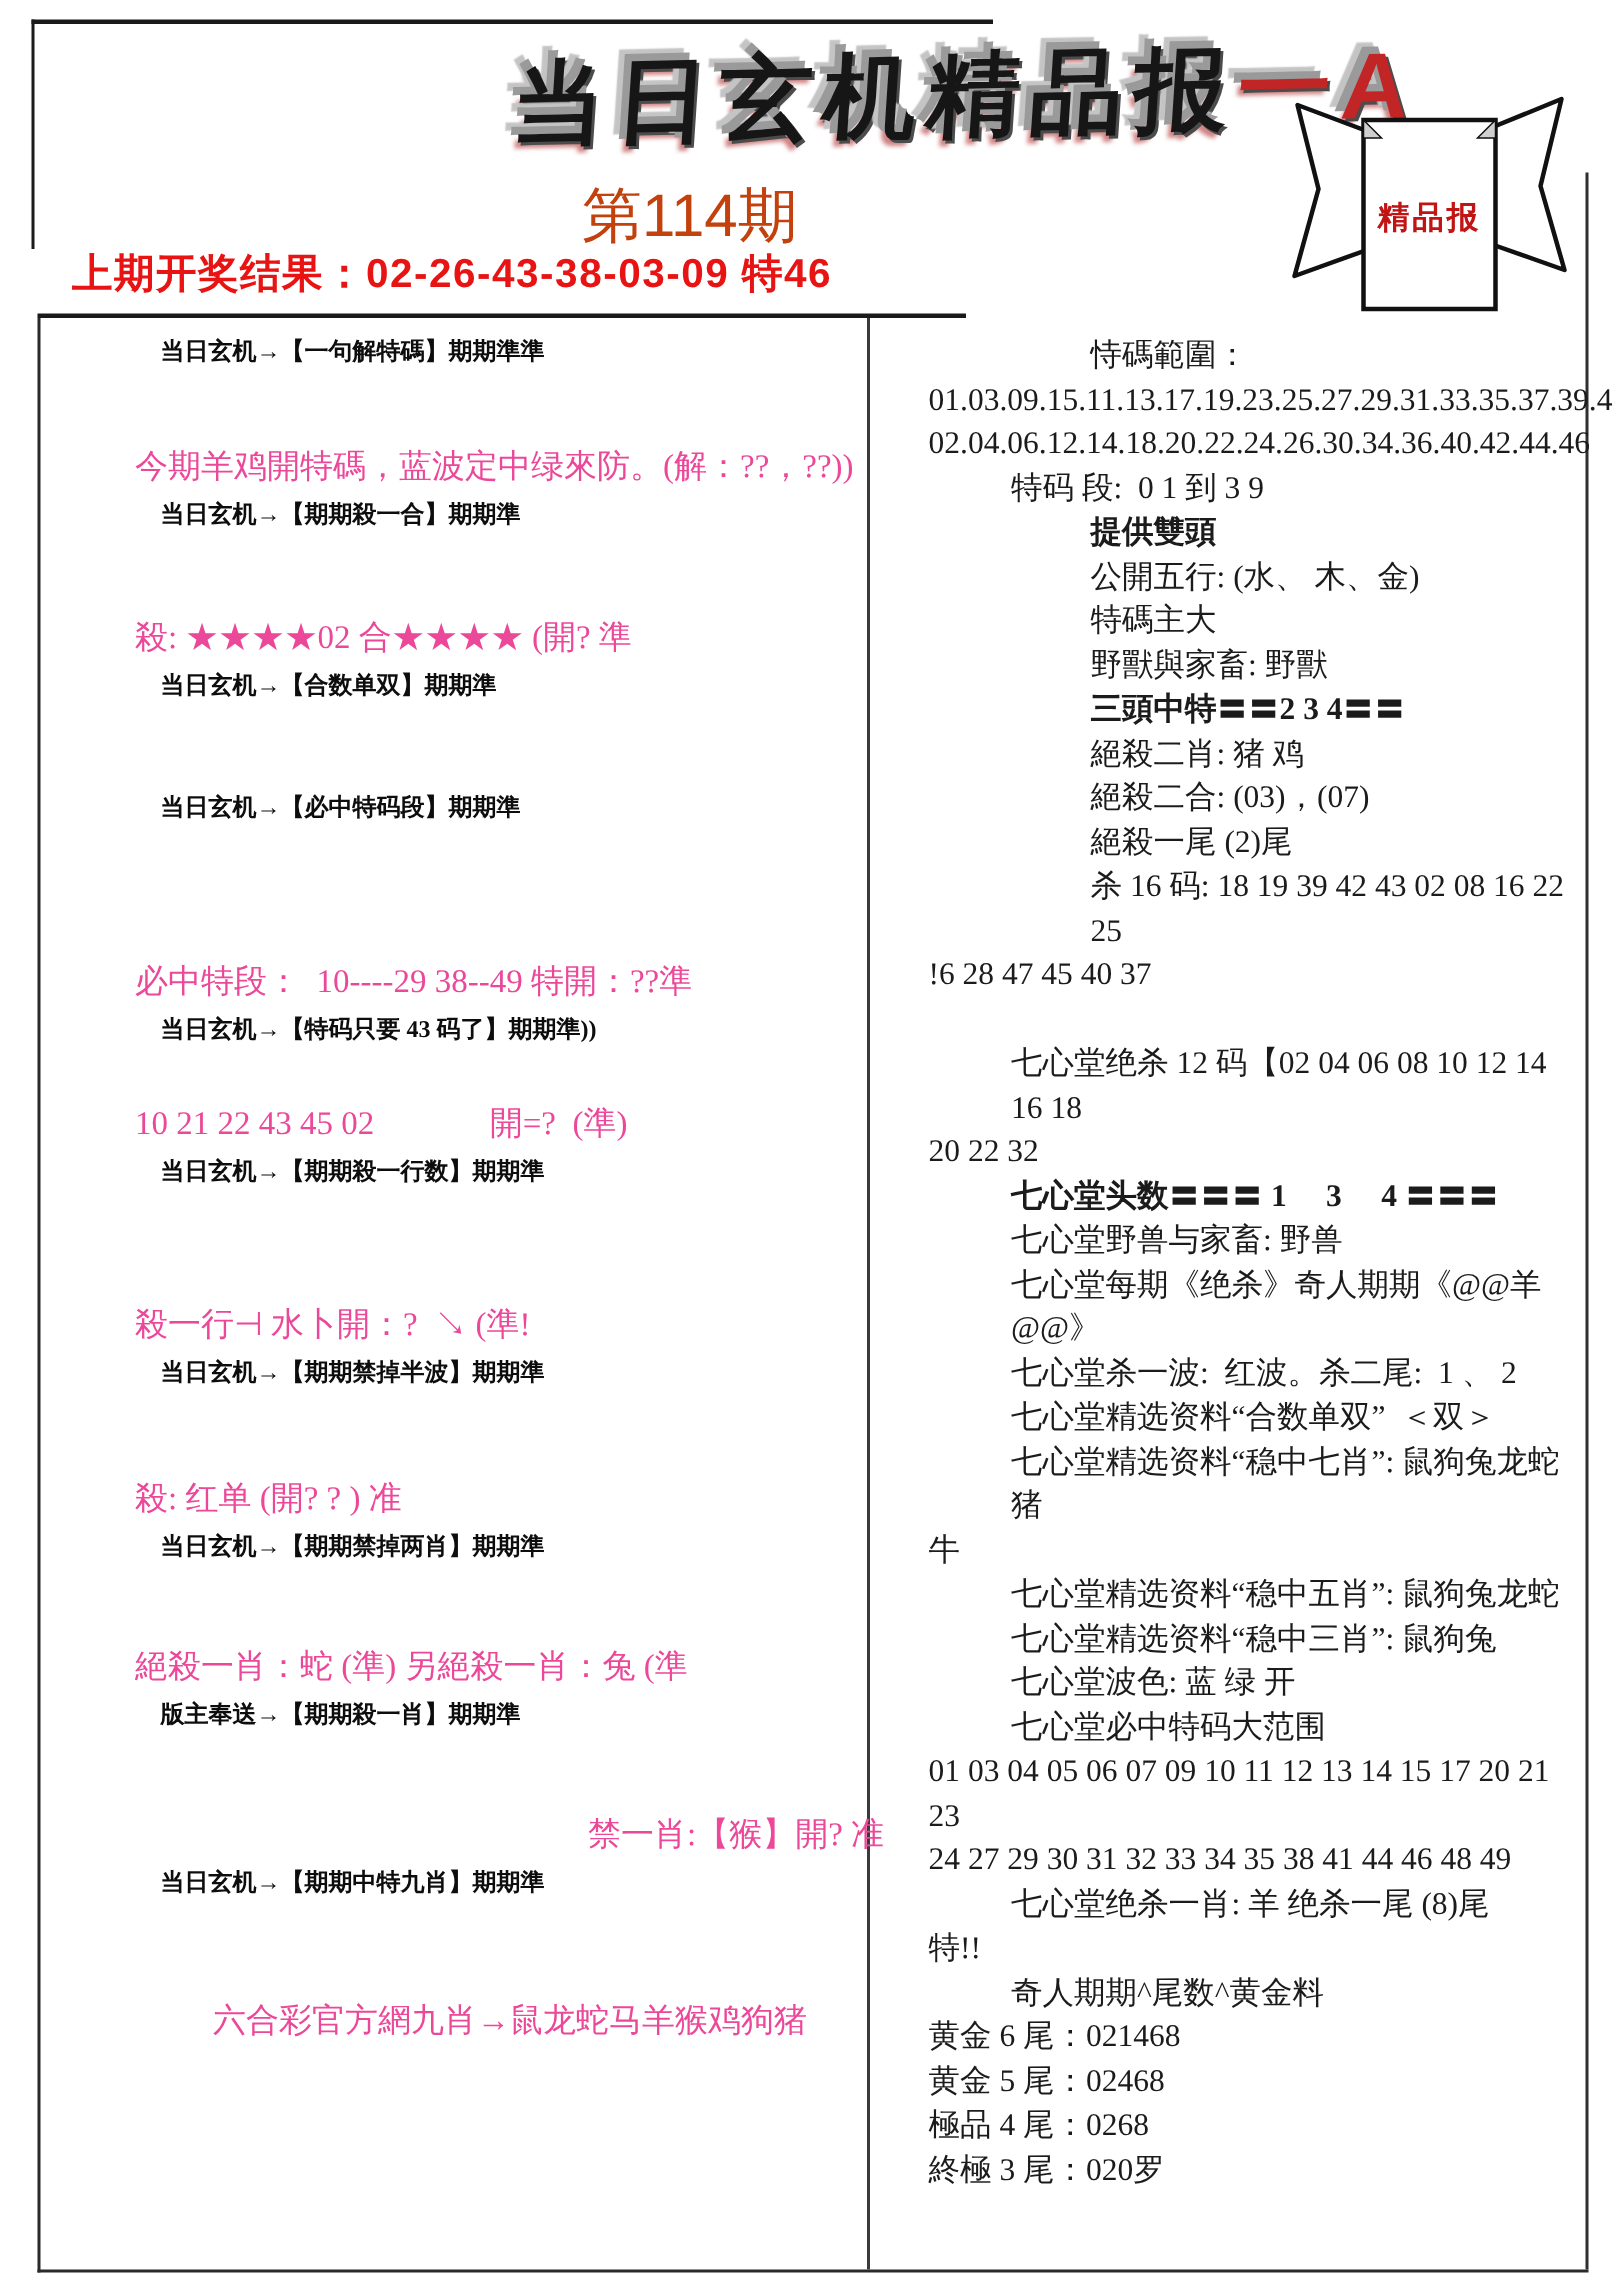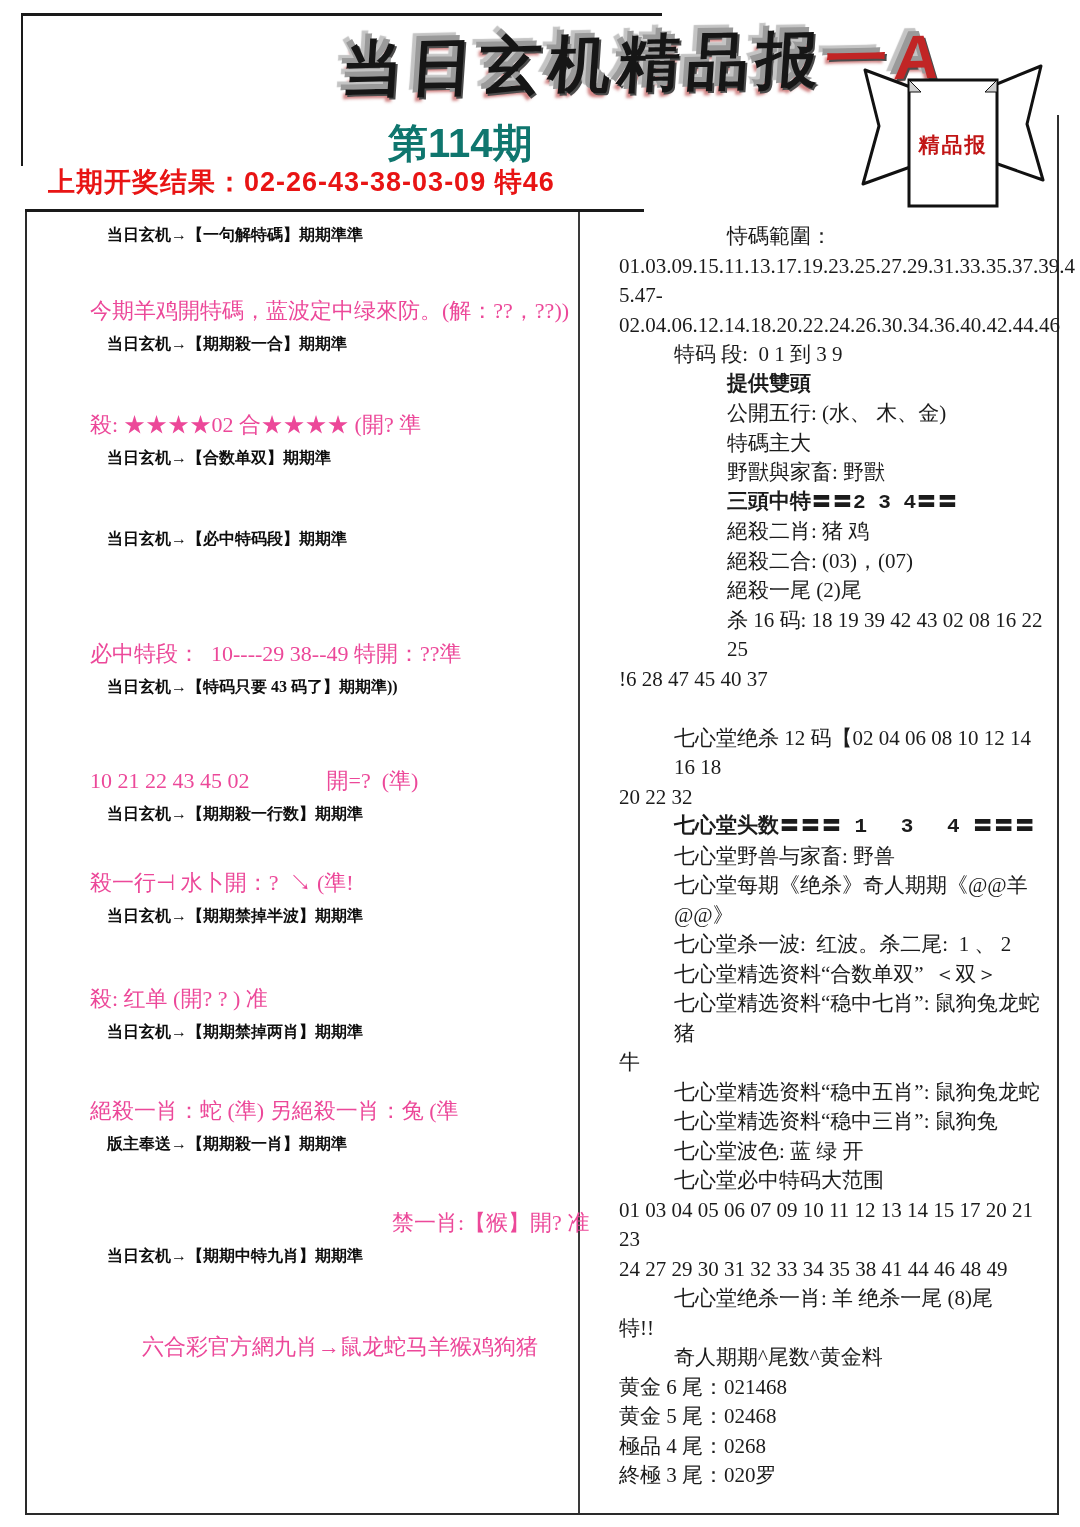--- a/index.html
+++ b/index.html
@@ -13,21 +13,21 @@
   
   .title3d{position:absolute;left:342px;top:20px;width:730px;
            font-family:"Liberation Sans",sans-serif;font-weight:bold;font-size:62px;
            letter-spacing:7px;white-space:nowrap;transform:skewX(-5deg) rotate(-1.2deg);
            color:#161616;
            text-shadow:-5px -5px 0 #9a9a9a,-9px -8px 1px #c4c4c4,2px 2px 0 #4c4c4c,
                        -2px 4px 3px rgba(170,30,30,.55);}
   .title3d .suffix{color:#c22built;color:#c12525;}
 
   .issue{position:absolute;left:388px;top:116px;font-family:"Liberation Sans",sans-serif;
-         font-size:40px;font-weight:700;color:#0f766e;}
+         font-size:40px;font-weight:400;color:#c2410c;}
 
   .prev-result{position:absolute;left:48px;top:164px;font-family:"Liberation Sans",sans-serif;
                font-size:27px;font-weight:bold;color:#e81414;letter-spacing:1px;}
 
   
   .ribbon{position:absolute;left:855px;top:56px;}
 
   
   .main-box{position:absolute;left:25px;top:212px;width:1032px;height:1301px;
             border-left:2px solid #2a2a2a;border-bottom:2px solid #2a2a2a;}
@@ -36,37 +36,37 @@
   .right-edge{position:absolute;left:1030px;top:-97px;width:2px;height:1398px;background:#2f2f2f;}
 
   
   .col-left{position:absolute;left:63px;top:0;width:480px;}
   .section{position:absolute;left:0;width:500px;}
   .section:nth-of-type(1){top:6px;}
   .section:nth-of-type(2){top:82px;}
   .section:nth-of-type(3){top:196px;}
   .section:nth-of-type(4){top:310px;}
   .section:nth-of-type(5){top:425px;}
-  .section:nth-of-type(6){top:552px;}
+  .section:nth-of-type(6){top:520px;}
   .section:nth-of-type(7){top:654px;}
   .section:nth-of-type(8){top:770px;}
   .section:nth-of-type(9){top:882px;}
   .section:nth-of-type(10){top:994px;}
   .section:nth-of-type(11){top:1118px;text-align:center;}
   .ln{white-space:pre-wrap;font-size:22px;line-height:33px;color:#ec4899;}
   .ln.bold{font-weight:bold;font-size:16px;margin-left:17px;color:#0d0d0d;}
   .ln.shift{margin-left:302px;}
 
   
   .col-right{position:absolute;left:592px;top:10px;width:436px;}
   .rln{white-space:pre-wrap;font-size:21px;line-height:29.5px;color:#1b1b1b;}
   .rln.ind0{margin-left:0;}
   .rln.ind1{margin-left:55px;}
   .rln.ind2{margin-left:108px;}
-  .rln.b{font-weight:bold;font-family:Liberation Mono, monospace;}
+  .rln.b{font-weight:bold;}
 </style>
 </head>
 <body>
 
 <div id="page">
 
   <div class="top-frame"></div>
 
   <div class="title3d"><span>当日玄机精品报</span><span class="suffix">一A</span></div>
 
@@ -129,21 +129,20 @@
           <div class="ln plain shift">禁一肖:【猴】開? 准</div>
           <div class="ln bold">当日玄机→【期期中特九肖】期期準</div>
         </div>
         <div class="section">
           <div class="ln plain">六合彩官方網九肖→鼠龙蛇马羊猴鸡狗猪</div>
         </div>
       </div>
     <div class="col-right">
         <div class="rln ind2">恃碼範圍：</div>
         <div class="rln ind0">01.03.09.15.11.13.17.19.23.25.27.29.31.33.35.37.39.4</div>
-        <div class="rln ind0">5.47-</div>
         <div class="rln ind0">02.04.06.12.14.18.20.22.24.26.30.34.36.40.42.44.46</div>
         <div class="rln ind1">特码 段:  0 1 到 3 9</div>
         <div class="rln ind2 b">提供雙頭</div>
         <div class="rln ind2">公開五行: (水、 木、金)</div>
         <div class="rln ind2">特碼主大</div>
         <div class="rln ind2">野獸與家畜: 野獸</div>
         <div class="rln ind2 b">三頭中特〓〓2 3 4〓〓</div>
         <div class="rln ind2">絕殺二肖: 猪 鸡</div>
         <div class="rln ind2">絕殺二合: (03)，(07)</div>
         <div class="rln ind2">絕殺一尾 (2)尾</div>

